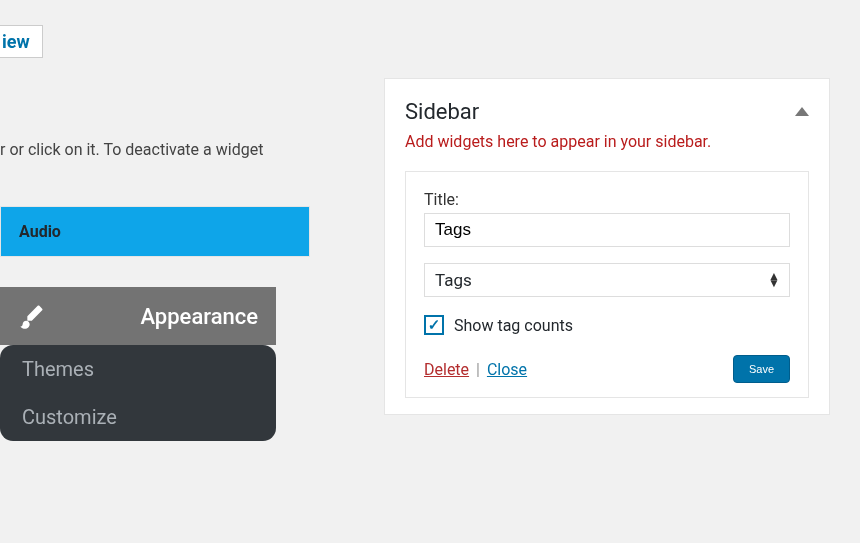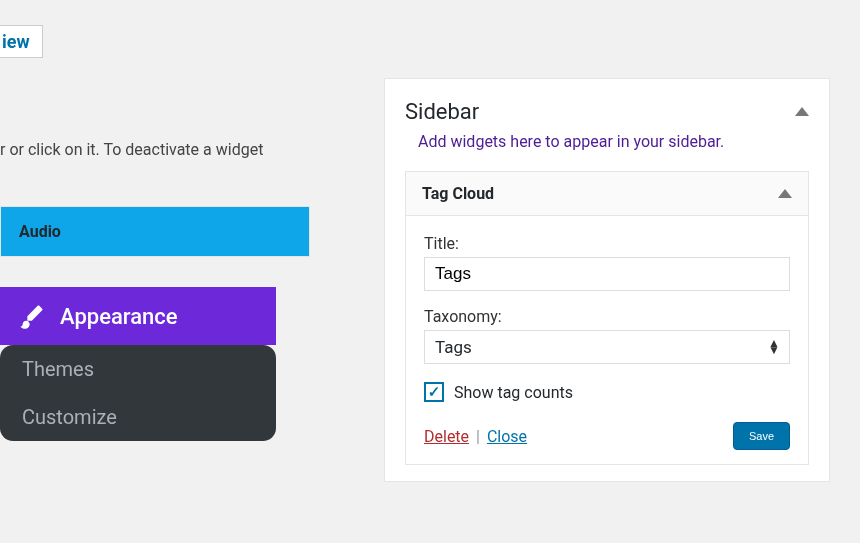--- a/index.html
+++ b/index.html
@@ -42,28 +42,29 @@
       font-weight: bold;
       font-size: 16px;
     }
     .admin-menu {
       position: absolute;
       top: 287px;
       left: 0;
       width: 276px;
     }
     .menu-appearance {
-      background: #6d28d9;
+      background: #737373;
       color: #fff;
       padding: 15px 18px;
       font-size: 22px;
       font-weight: 500;
       display: flex;
       align-items: center;
       gap: 14px;
+      justify-content: space-between;
     }
     .brush-icon {
       width: 28px;
       height: 28px;
       flex-shrink: 0;
     }
     .submenu {
       background: #32373c;
       border-radius: 13px;
     }
@@ -102,24 +103,23 @@
       text-align: center;
     }
     .triangle-up {
       width: 0;
       height: 0;
       border-left: 7px solid transparent;
       border-right: 7px solid transparent;
       border-bottom: 9px solid #777;
     }
     .sidebar-desc {
-      color: #4c1d95;
+      color: #b91c1c;
       font-size: 16px;
       margin-top: 8px;
-      margin-left: 13px;
     }
     .widget-box {
       border: 1px solid #e5e5e5;
       margin-top: 20px;
     }
     .widget-header {
       background: #fafafa;
       border-bottom: 1px solid #e5e5e5;
       padding: 12px 16px;
       display: flex;
@@ -241,29 +241,24 @@
 </div>
 
 <div class="sidebar-panel">
   <div class="sidebar-header">
     <div class="sidebar-title">Sidebar</div>
     <div class="triangle-up"></div>
   </div>
   <div class="sidebar-desc">Add widgets here to appear in your sidebar.</div>
 
   <div class="widget-box">
-    <div class="widget-header">
-      <span>Tag Cloud</span>
-      <div class="triangle-up"></div>
-    </div>
     <div class="widget-body">
       <label class="field-label">Title:</label>
       <input class="text-input" type="text" value="Tags" style="">
 
-      <label class="field-label">Taxonomy:</label>
       <div class="select-wrap">
         <div class="select-input">Tags</div>
         <div class="select-arrows">▲<br>▼</div>
       </div>
 
       <div class="checkbox-row">
         <div class="checkbox">✓</div>
         <span class="checkbox-label">Show tag counts</span>
       </div>
 

